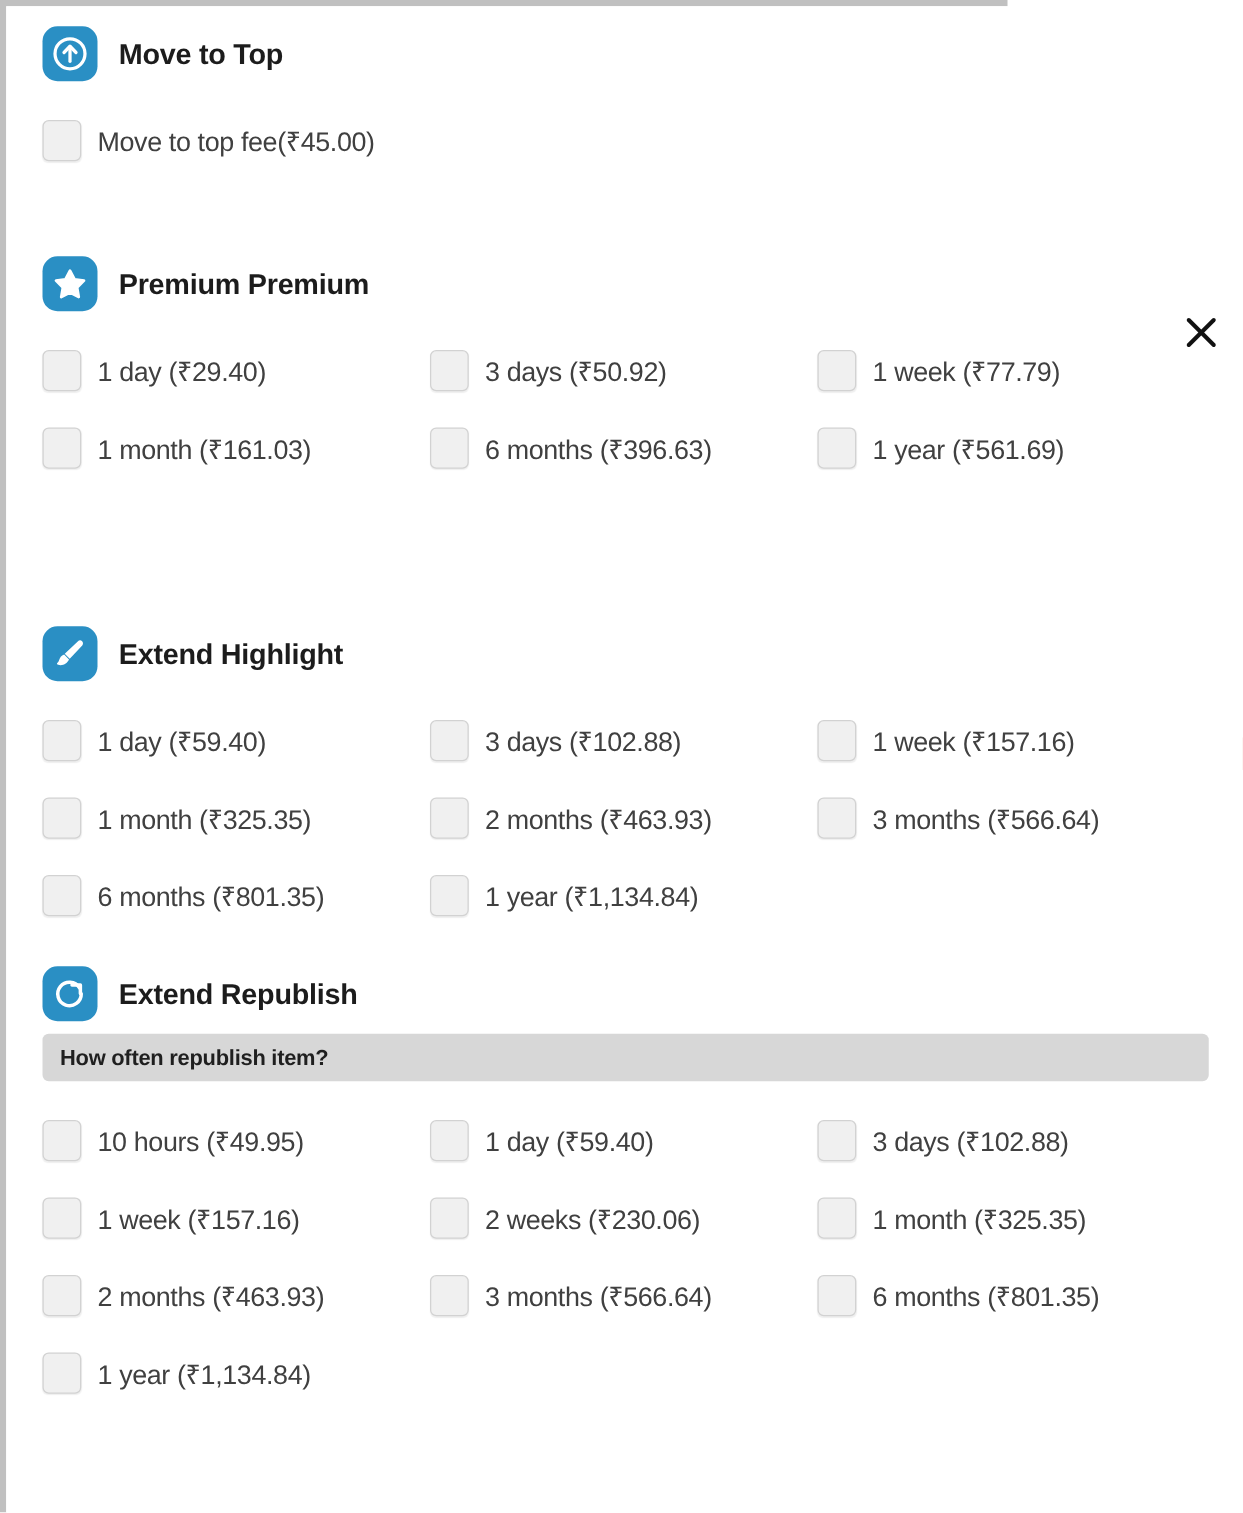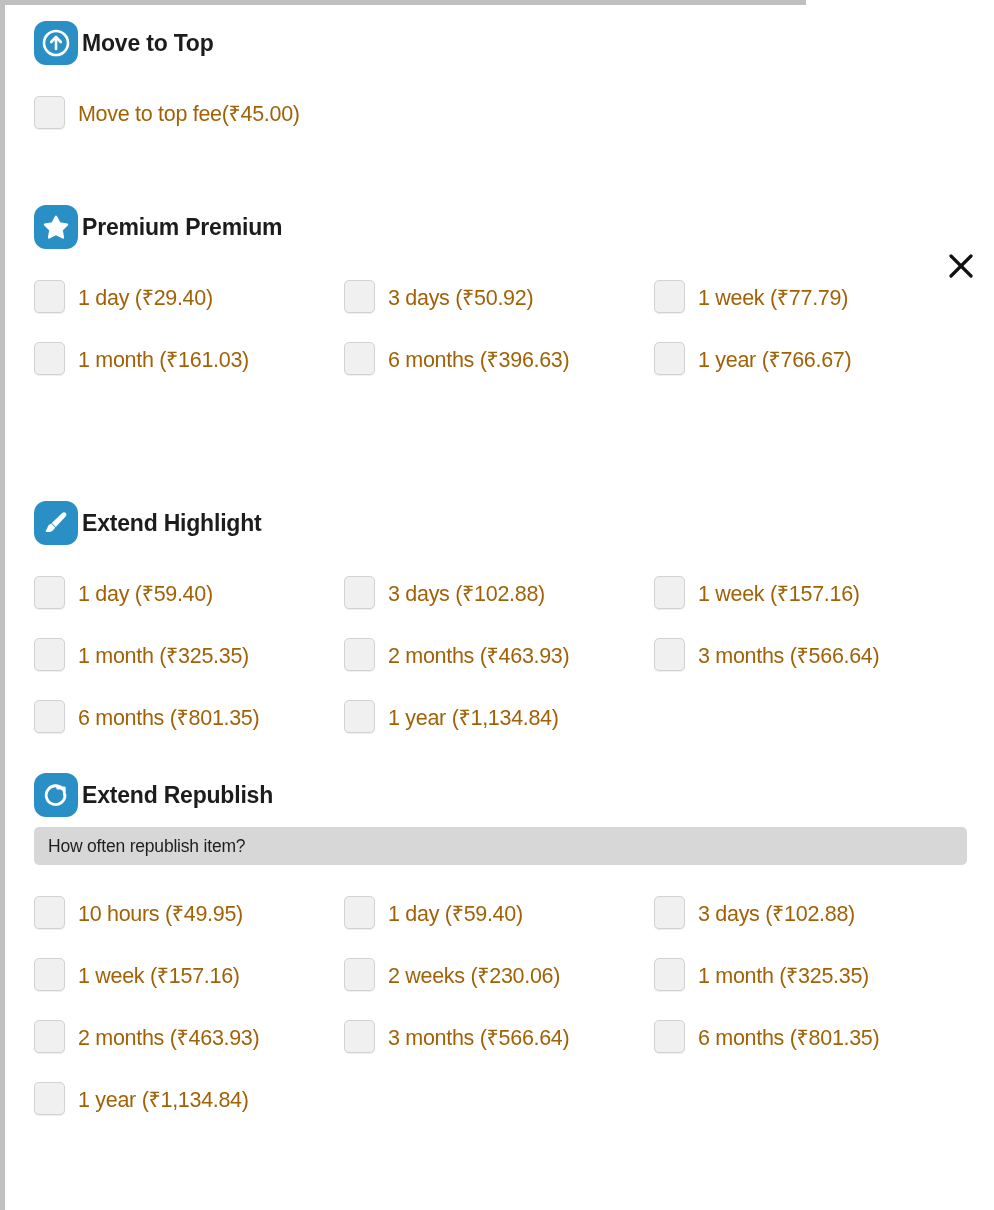--- a/index.html
+++ b/index.html
@@ -73,21 +73,21 @@
   
   .section { position: absolute; left: 0; width: 989px; }
   .section-premium   { top: 200px; }
   .section-movetotop { top: 16px; }
   .section-highlight { top: 496px; }
   .section-republish { top: 768px; }
 
   .section-head {
     display: flex;
     align-items: center;
-    gap: 4px;
+    gap: 17px;
     padding-left: 29px;
     height: 44px;
   }
   .sec-icon {
     width: 44px;
     height: 44px;
     border-radius: 12px;
     background: #2a8fc4;
     display: flex;
     align-items: center;
@@ -125,40 +125,40 @@
     border: 1px solid #d2d2d2;
     border-radius: 5px;
     background: #f0f0f0;
     box-shadow: 0 1px 1px rgba(0,0,0,0.07);
     flex: 0 0 auto;
     box-sizing: border-box;
   }
   .opt-label {
     font-size: 21.5px;
     font-weight: 500;
-    color: #a16207;
+    color: #404040;
     white-space: nowrap;
     letter-spacing: -0.3px;
   }
 
   .subhead-bar {
     margin-top: 10px;
     margin-left: 29px;
     width: 933px;
     height: 38px;
     background: #d7d7d7;
     border-radius: 5px;
     display: flex;
     align-items: center;
     padding-left: 14px;
     box-sizing: border-box;
   }
   .subhead-bar span {
     font-size: 17.5px;
-    font-weight: normal;
+    font-weight: bold;
     color: #1f1f1f;
     letter-spacing: -0.2px;
   }
 </style>
 </head>
 <body>
 
 <div class="frame-top-border"></div>
 <div class="frame-left-border"></div>
 <div class="edge-artifact"></div>
@@ -218,21 +218,21 @@
       <label class="opt">
         <span class="cbx"></span>
         <span class="opt-label">1 month (₹161.03)</span>
       </label>
       <label class="opt">
         <span class="cbx"></span>
         <span class="opt-label">6 months (₹396.63)</span>
       </label>
       <label class="opt">
         <span class="cbx"></span>
-        <span class="opt-label">1 year (₹766.67)</span>
+        <span class="opt-label">1 year (₹561.69)</span>
       </label>
     </div>
   </section>
 
   <section class="section section-highlight">
     <div class="section-head">
       <span class="sec-icon">
         <svg width="30" height="30" viewBox="0 0 30 30" aria-hidden="true">
           <path d="M24.5 4.8 C25.6 5.9 25.7 7.3 24.8 8.3 L14.8 19.0 L10.8 15.0 L21.2 5.1 C22.2 4.2 23.5 3.8 24.5 4.8 Z" fill="#ffffff"></path>
           <path d="M10.3 15.6 L14.2 19.5 C14.2 19.5 12.6 22.9 9.6 23.8 C7.2 24.5 5.1 23.9 4.6 23.2 C4.2 22.6 5.6 22.2 6.1 20.6 C6.8 18.2 8.0 16.3 10.3 15.6 Z" fill="#ffffff"></path>

